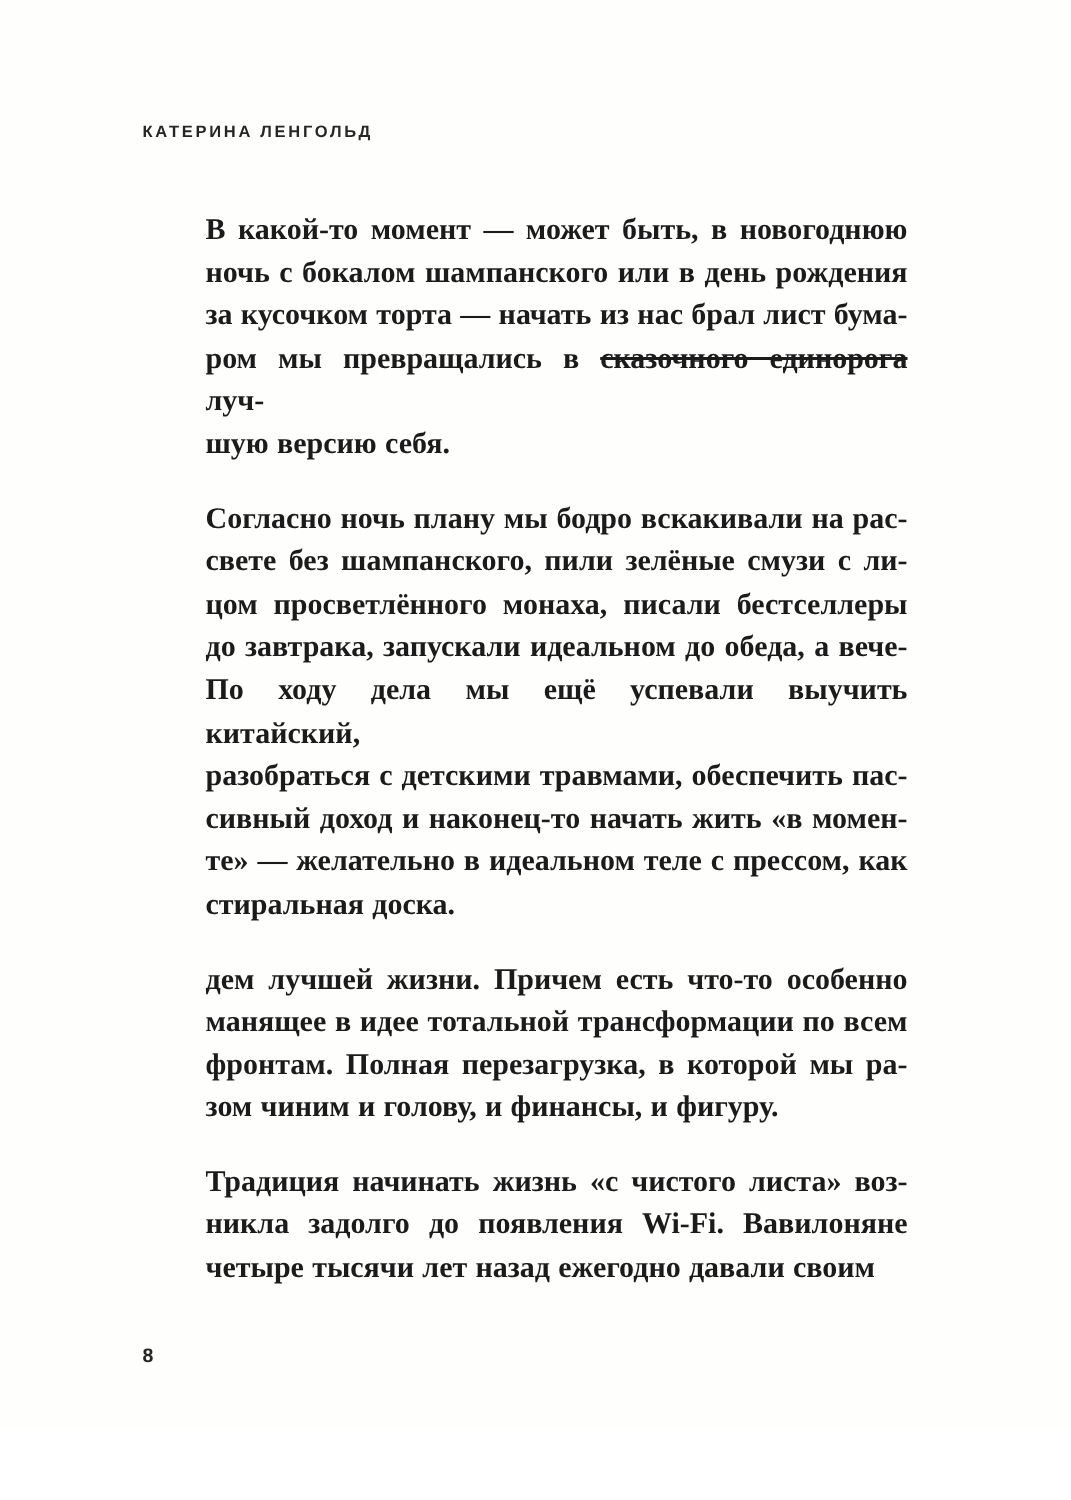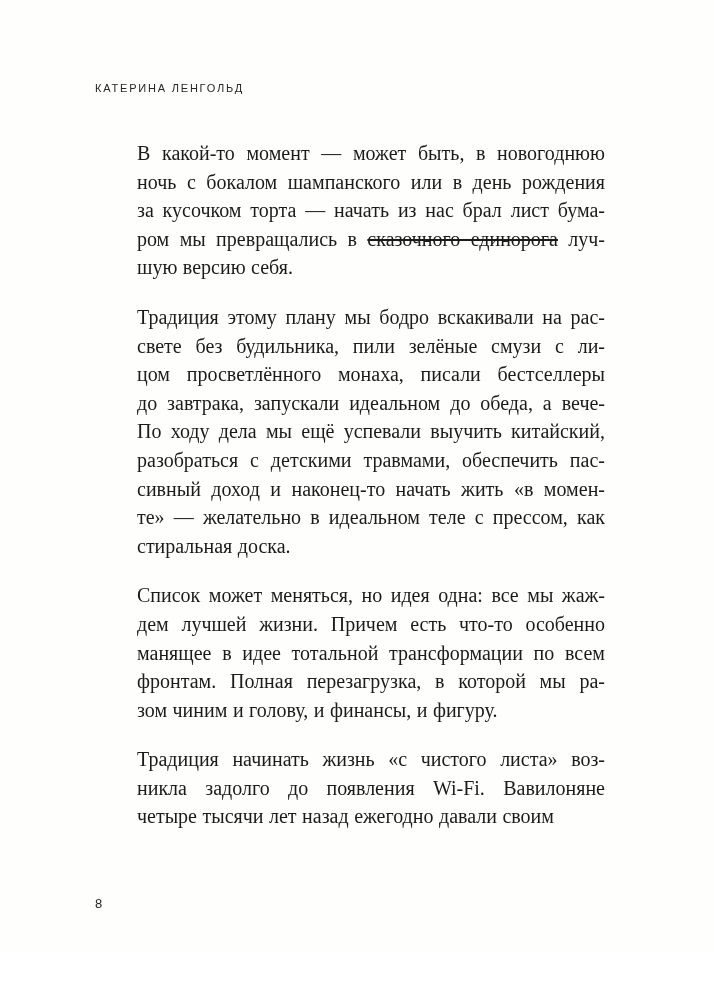--- a/index.html
+++ b/index.html
@@ -8,20 +8,21 @@
     background: #ffffff;
   }
   .page {
     position: relative;
     width: 714px;
     height: 952px;
     background: #fefefdff;
     font-family: "Liberation Serif", serif;
     color: #1b1b1b;
     overflow: hidden;
+    font-weight: bold;
   }
   .running-header {
     position: absolute;
     left: 95px;
     top: 82px;
     font-family: "Liberation Sans", sans-serif;
     font-size: 11px;
     letter-spacing: 1.8px;
     color: #262626;
   }
@@ -68,32 +69,31 @@
 
   <div class="text-block" id="paragraphs">
       <div class="paragraph">
         <div class="line">В какой-то момент — может быть, в новогоднюю</div>
         <div class="line">ночь с бокалом шампанского или в день рождения</div>
         <div class="line">за кусочком торта — начать из нас брал лист бума-</div>
         <div class="line">ром мы превращались в <s>сказочного единорога</s> луч-</div>
         <div class="line last">шую версию себя.</div>
       </div>
       <div class="paragraph">
-        <div class="line">Традиция этому плану мы бодро вскакивали на рас-</div>
-        <div class="line">свете без будильника, пили зелёные смузи с ли-</div>
+        <div class="line">Согласно ночь плану мы бодро вскакивали на рас-</div>
+        <div class="line">свете без шампанского, пили зелёные смузи с ли-</div>
         <div class="line">цом просветлённого монаха, писали бестселлеры</div>
         <div class="line">до завтрака, запускали идеальном до обеда, а вече-</div>
         <div class="line">По ходу дела мы ещё успевали выучить китайский,</div>
         <div class="line">разобраться с детскими травмами, обеспечить пас-</div>
         <div class="line">сивный доход и наконец-то начать жить «в момен-</div>
         <div class="line">те» — желательно в идеальном теле с прессом, как</div>
         <div class="line last">стиральная доска.</div>
       </div>
       <div class="paragraph">
-        <div class="line">Список может меняться, но идея одна: все мы жаж-</div>
         <div class="line">дем лучшей жизни. Причем есть что-то особенно</div>
         <div class="line">манящее в идее тотальной трансформации по всем</div>
         <div class="line">фронтам. Полная перезагрузка, в которой мы ра-</div>
         <div class="line last">зом чиним и голову, и финансы, и фигуру.</div>
       </div>
       <div class="paragraph">
         <div class="line">Традиция начинать жизнь «с чистого листа» воз-</div>
         <div class="line">никла задолго до появления Wi-Fi. Вавилоняне</div>
         <div class="line last">четыре тысячи лет назад ежегодно давали своим</div>
       </div>

